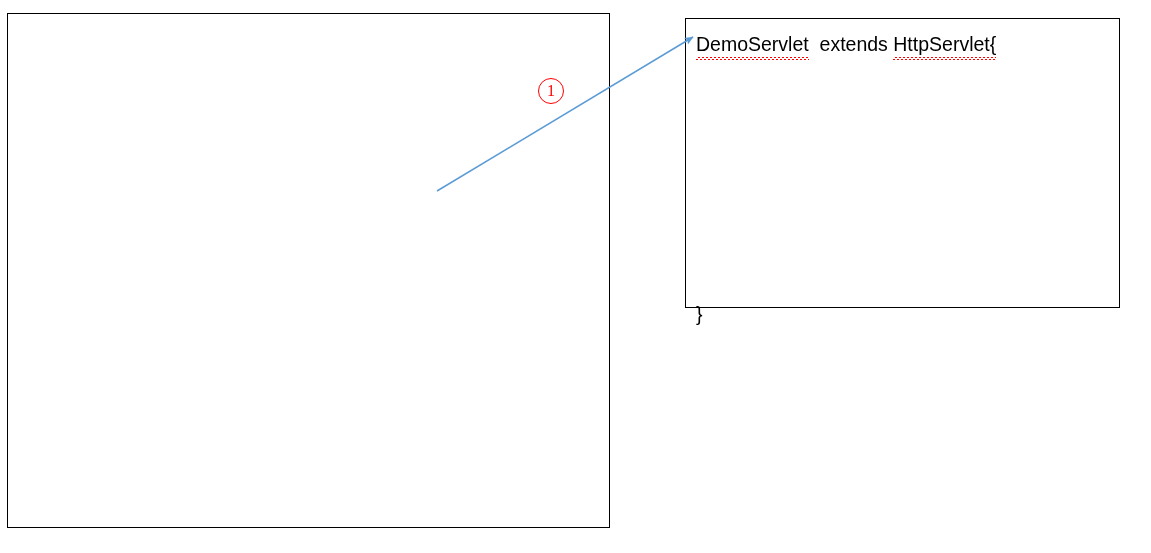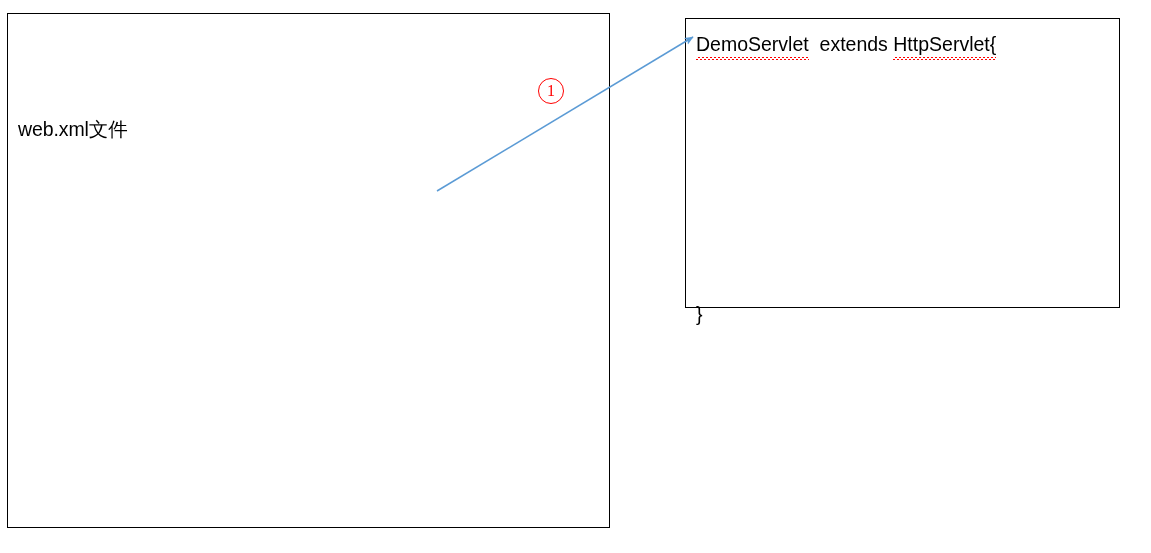--- a/index.html
+++ b/index.html
@@ -119,21 +119,20 @@
   }
 </style>
 </head>
 <body>
 
 <div id="canvas">
 
   <div class="box" id="left-box">
     <div class="code-block">
 
-      <div class="code-line">web.xml文件</div>
 
       <div class="code-line blank"></div>
 
 
       <div class="code-line blank"></div>
 
       
 
       
 

